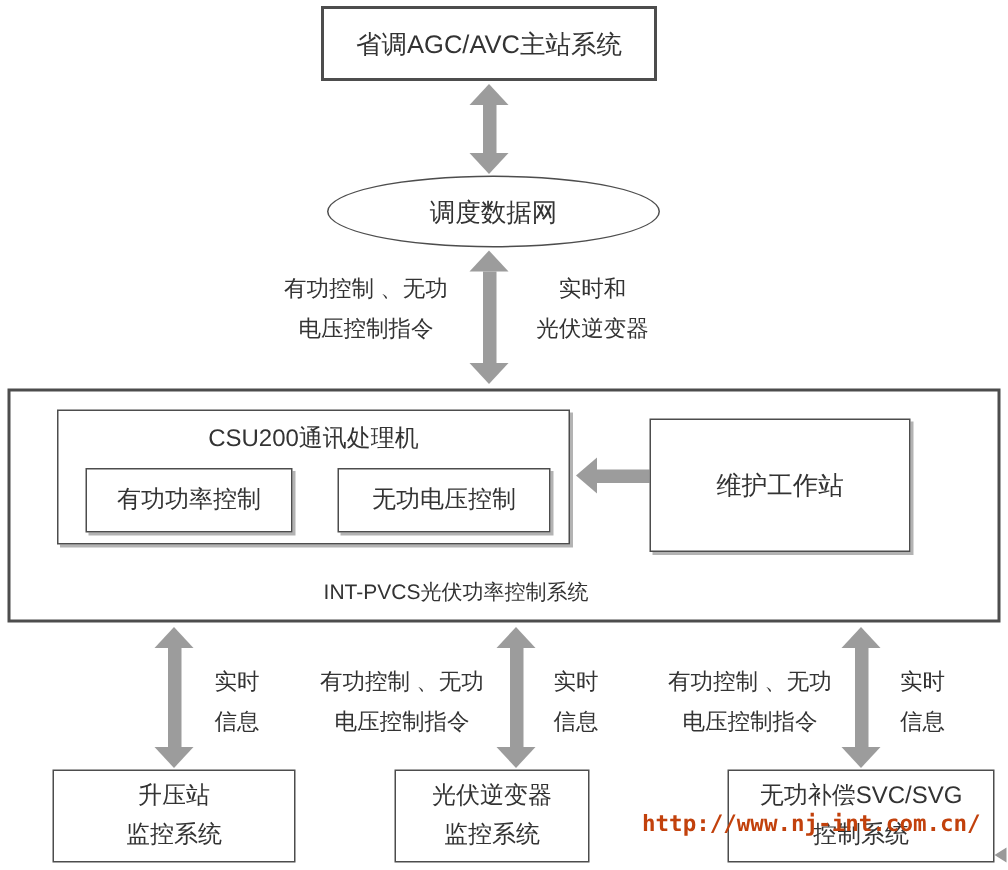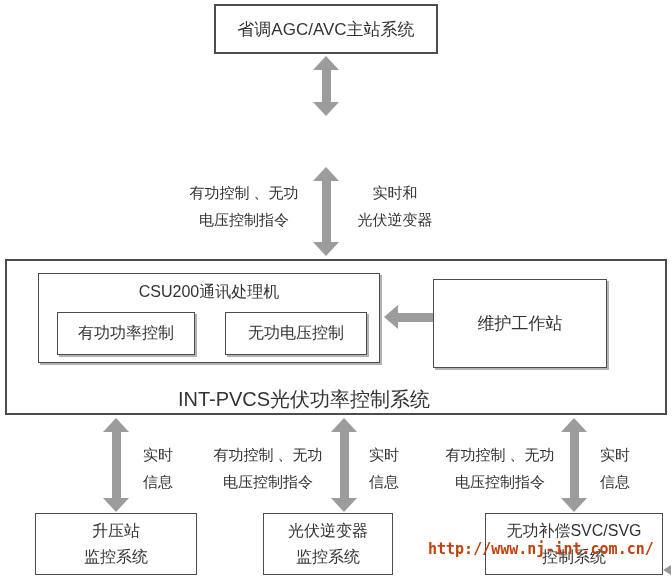--- a/index.html
+++ b/index.html
@@ -30,21 +30,21 @@
   .varrow{position:absolute; width:26px; display:flex; flex-direction:column; align-items:center;}
   .varrow .head-up{width:0;height:0;border-left:13px solid transparent;border-right:13px solid transparent;border-bottom:14px solid var(--arrow);}
   .varrow .head-down{width:0;height:0;border-left:13px solid transparent;border-right:13px solid transparent;border-top:14px solid var(--arrow);}
   .varrow .shaft{width:9px;flex:1;background:var(--arrow);}
   
   .harrow{position:absolute; height:24px; display:flex; flex-direction:row; align-items:center;}
   .harrow .head-left{width:0;height:0;border-top:12px solid transparent;border-bottom:12px solid transparent;border-right:14px solid var(--arrow);}
   .harrow .head-right{width:0;height:0;border-top:12px solid transparent;border-bottom:12px solid transparent;border-left:14px solid var(--arrow);}
   .harrow .shaft{height:9px;flex:1;background:var(--arrow);}
   .csu-title{position:absolute;left:0;right:0;top:8px;font-size:16px;text-align:center;}
-  #int-label{position:absolute;left:6px;top:386px;width:596px;text-align:center;font-size:20px;}
+  #int-label{position:absolute;left:6px;top:386px;width:596px;text-align:center;font-size:14px;}
   #watermark{
     position:absolute;left:428px;top:540px;z-index:6;
     font-family:"DejaVu Sans Mono","Liberation Mono",monospace;
     font-weight:bold;font-size:15px;color:#c2410c;letter-spacing:0px;white-space:nowrap;
   }
   #corner-mark{
     position:absolute;left:663px;top:565px;width:0;height:0;z-index:6;
     border-top:5px solid transparent;border-bottom:5px solid transparent;border-right:8px solid #999;
   }
 </style>
@@ -56,20 +56,23 @@
   <div class="box thick fs17" style="left:214px;top:4px;width:224px;height:50px;">
     <span>省调AGC/AVC主站系统</span>
   </div>
 
   <div class="varrow" style="left:313px;top:56px;height:60px;">
     <div class="head-up"></div>
     <div class="shaft"></div>
     <div class="head-down"></div>
   </div>
 
+  <div class="box ellipse fs17" style="left:218px;top:117px;width:222px;height:48px;">
+    <span>调度数据网</span>
+  </div>
 
   <div class="varrow" style="left:313px;top:167px;height:89px;">
     <div class="head-up"></div>
     <div class="shaft"></div>
     <div class="head-down"></div>
   </div>
 
   <div class="lbl" style="left:174px;top:179px;width:140px;">
     <span>有功控制 、无功</span><br>
     <span>电压控制指令</span>

